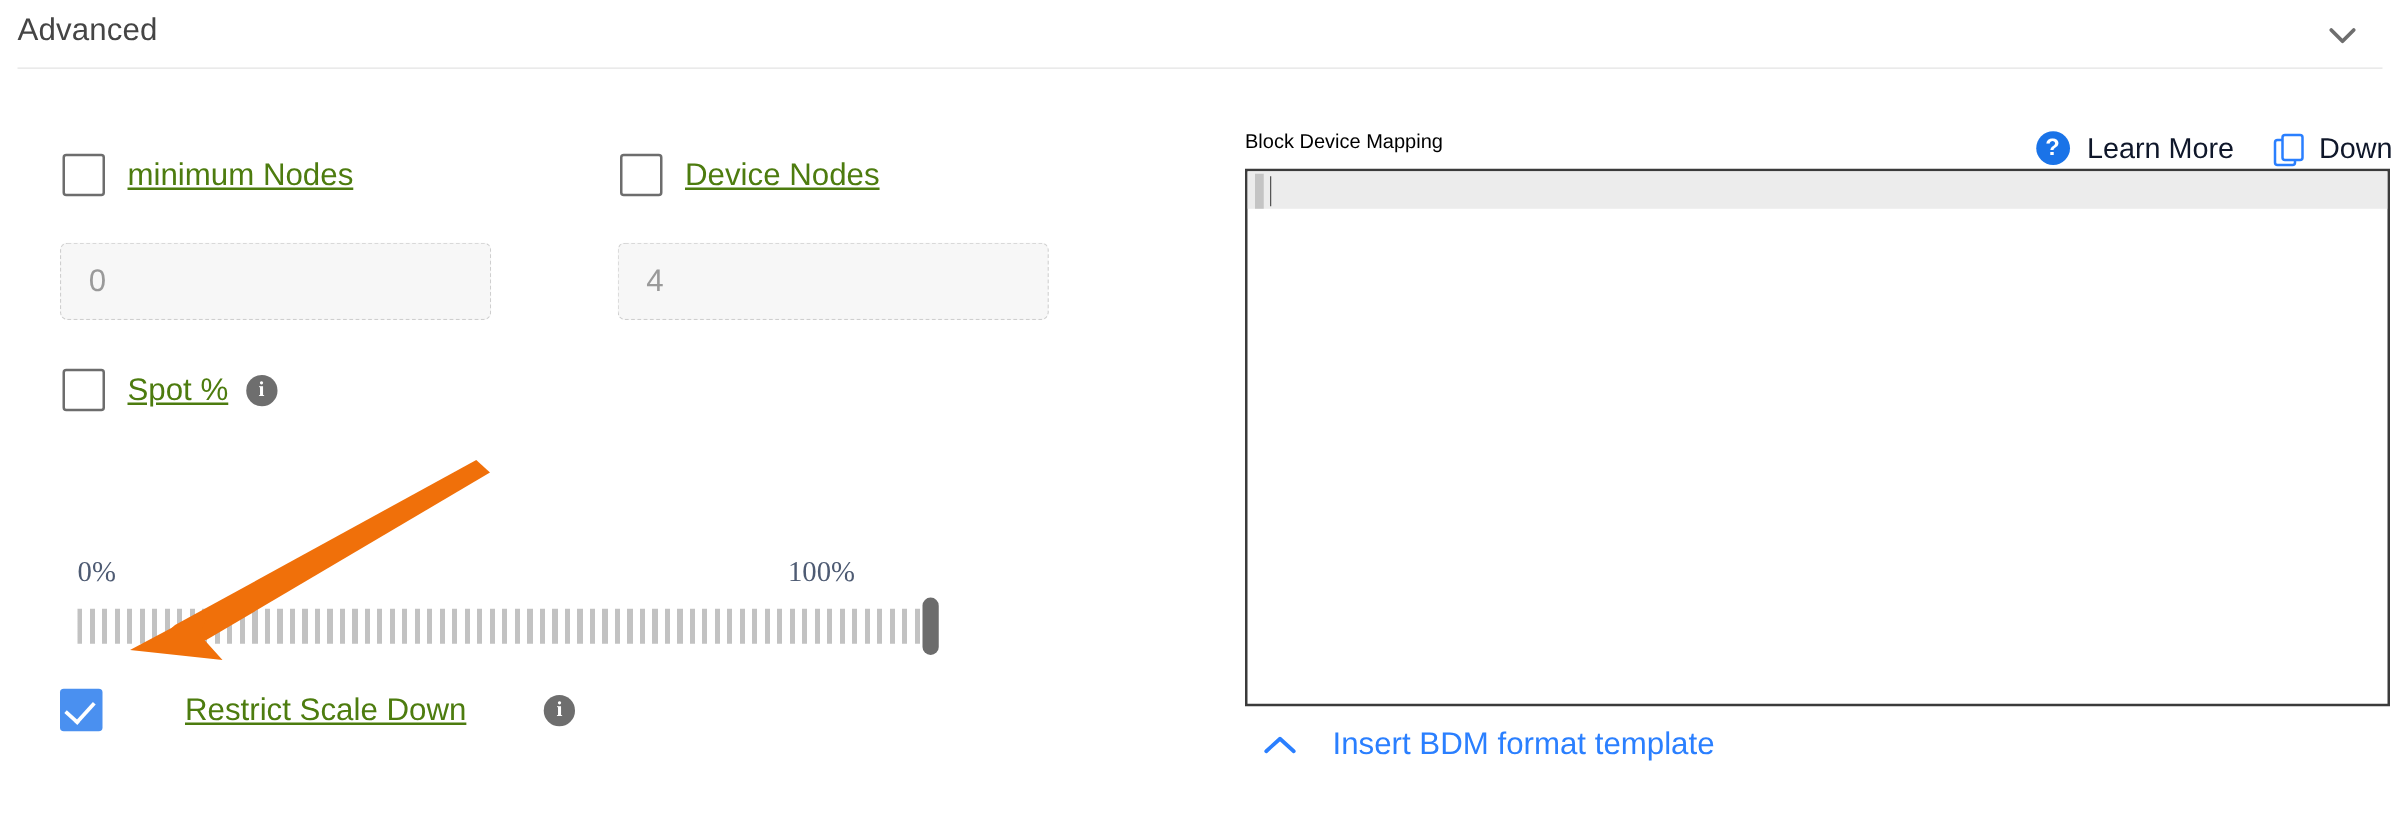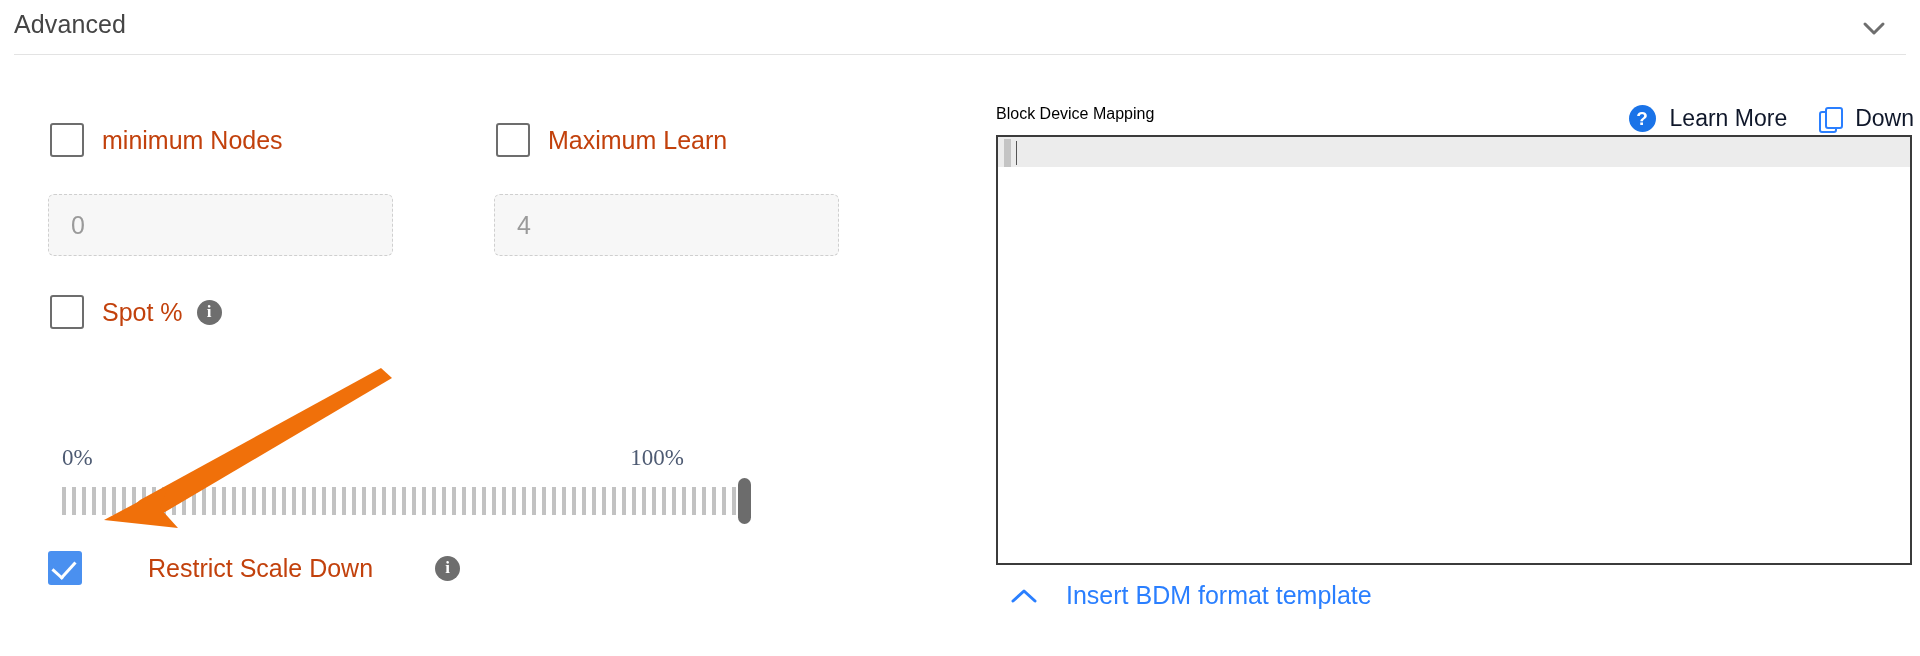--- a/index.html
+++ b/index.html
@@ -86,22 +86,23 @@
     top: 5px;
     width: 11px;
     height: 19px;
     border: solid #ffffff;
     border-width: 0 3.5px 3.5px 0;
     transform: rotate(42deg);
   }
   .cb-label {
     margin-left: 18px;
     font-size: 25px;
-    color: #c2410c;
+    color: #4d7c0f;
     white-space: nowrap;
+    text-decoration: underline;
   }
   .info-icon {
     margin-left: 14px;
     width: 25px;
     height: 25px;
     border-radius: 50%;
     background: #6e6e6e;
     color: #ffffff;
     font-size: 17px;
     font-weight: bold;
@@ -316,21 +317,21 @@
 <div class="left-col">
 
   <div class="cb-row" style="left:50px; top:68px;">
     <div class="checkbox"></div>
     <div class="cb-label">minimum Nodes</div>
   </div>
   <div class="dashed-input" style="left:48px; top:139px; width:345px; height:62px;">0</div>
 
   <div class="cb-row" style="left:496px; top:68px;">
     <div class="checkbox"></div>
-    <div class="cb-label">Maximum Learn</div>
+    <div class="cb-label">Device Nodes</div>
   </div>
   <div class="dashed-input" style="left:494px; top:139px; width:345px; height:62px;">4</div>
 
   <div class="cb-row" style="left:50px; top:240px;justify-content:center;">
     <div class="checkbox"></div>
     <div class="cb-label">Spot %</div>
     <div class="info-icon">i</div>
   </div>
 
   <div class="slider-wrap">

